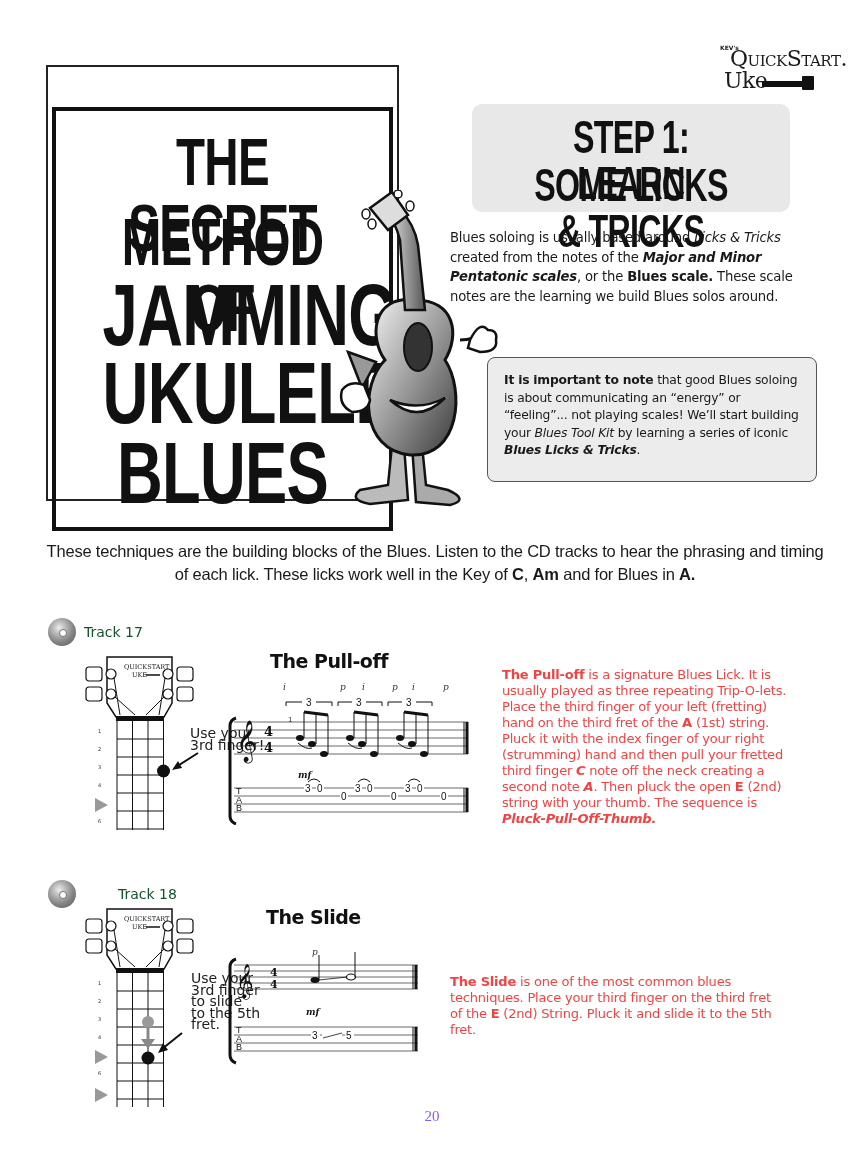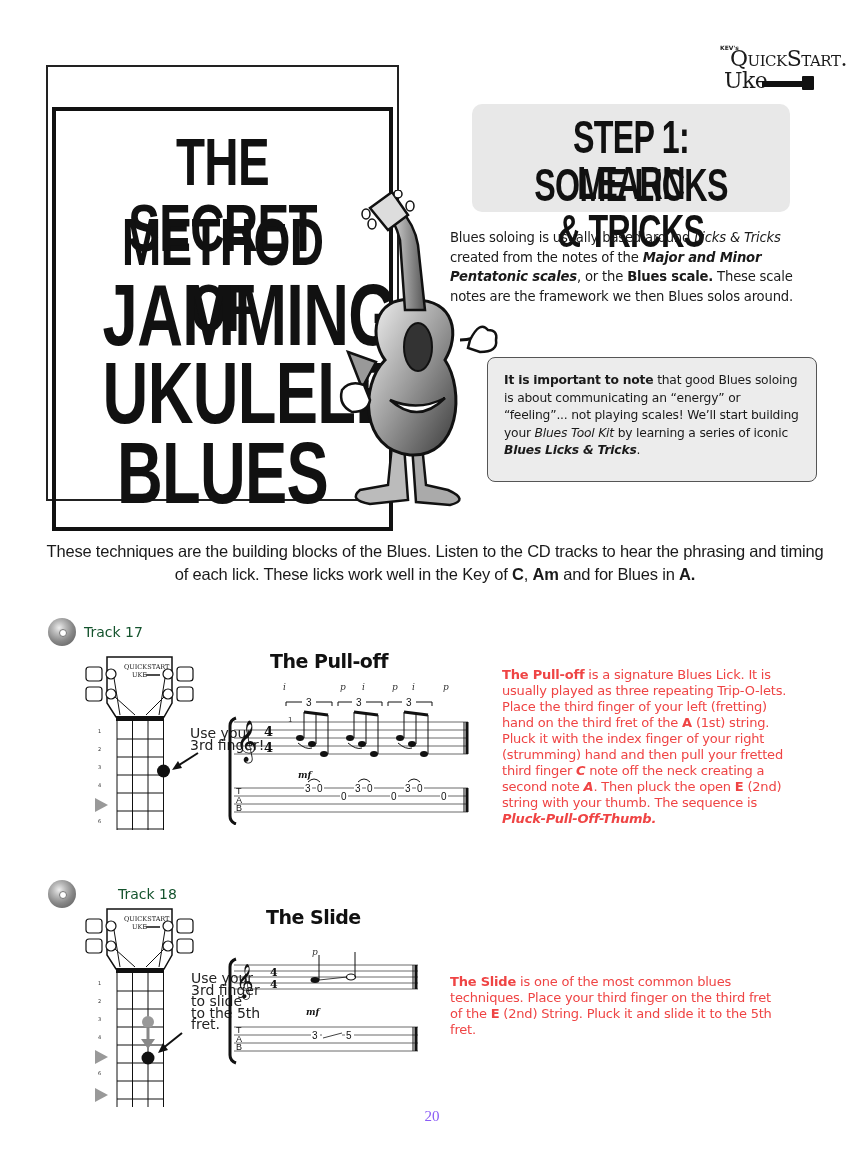--- a/index.html
+++ b/index.html
@@ -121,21 +121,21 @@
   <ellipse cx="42" cy="34" rx="4" ry="5" fill="#fff" stroke="#111" stroke-width="1.5"></ellipse>
   <ellipse cx="68" cy="4" rx="4" ry="4" fill="#fff" stroke="#111" stroke-width="1.5"></ellipse>
   <ellipse cx="80" cy="16" rx="4" ry="5" fill="#fff" stroke="#111" stroke-width="1.5"></ellipse>
 
   <path d="M12 200 Q8 215 22 222 Q38 222 40 210 L34 195 Q20 190 12 200 Z" fill="#fff" stroke="#111" stroke-width="2.5"></path>
 
   <path d="M140 150 Q150 130 158 140 Q168 140 166 150 Q168 162 150 162 L138 158 Z" fill="#fff" stroke="#111" stroke-width="2.5"></path>
 </svg>
 
 <div class="abs intro">
-  <span>Blues soloing is usually based around </span><i>Licks &amp; Tricks</i><span> created from the notes of the </span><b><i>Major and Minor Pentatonic scales</i></b><span>, or the </span><b>Blues scale.</b><span> These scale notes are the framework we then Blues solos around.</span>
+  <span>Blues soloing is usually based around </span><i>Licks &amp; Tricks</i><span> created from the notes of the </span><b><i>Major and Minor Pentatonic scales</i></b><span>, or the </span><b>Blues scale.</b><span> These scale notes are the learning we build Blues solos around.</span>
 </div>
 
 <div class="abs note-box">
   <div class="note-text">
     <b>It is important to note</b><span> that good Blues soloing is about communicating an “energy” or “feeling”... not playing scales!  We’ll start building your </span><i>Blues Tool Kit</i><span> by learning a series of iconic </span><b><i>Blues Licks &amp; Tricks</i></b><span>.</span>
   </div>
 </div>
 
 <div class="abs lead">
   <span>These techniques are the building blocks of the Blues.  Listen to the CD tracks to hear the phrasing and timing of each lick. These licks work well in the Key of </span><b>C</b><span>, </span><b>Am</b><span> and for Blues in </span><b>A.</b>

